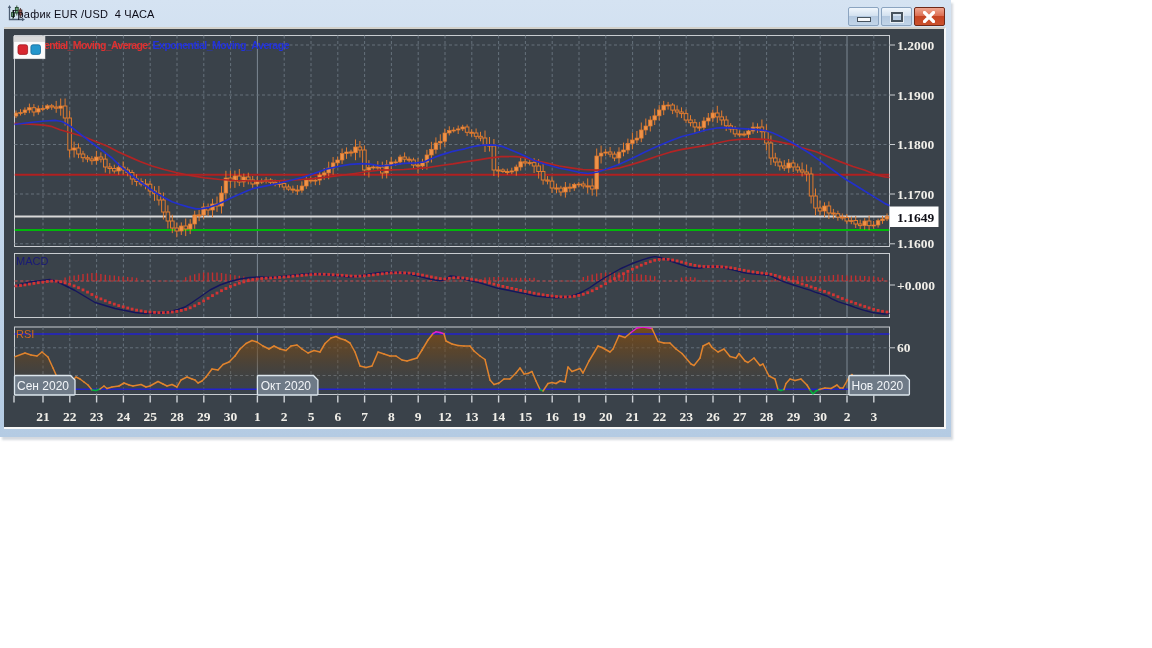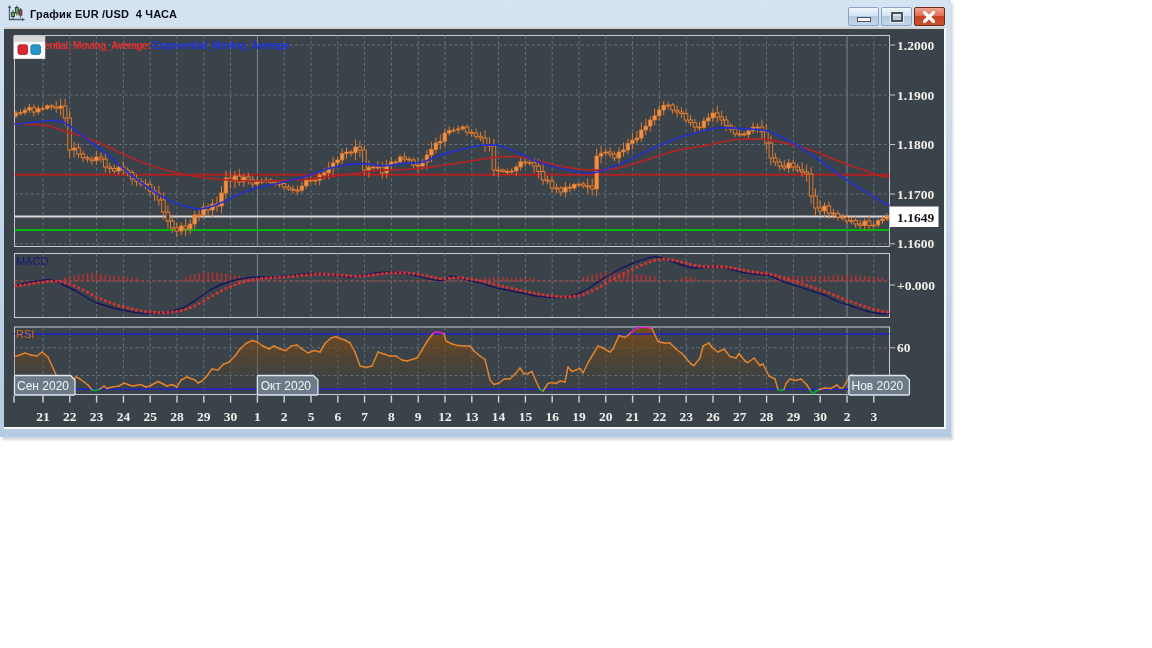--- a/index.html
+++ b/index.html
@@ -1,20 +1,20 @@
 <!DOCTYPE html>
 <html><head><meta charset="utf-8"><title>График EUR /USD 4 ЧАСА</title>
 <style>
 html,body{margin:0;padding:0;background:#ffffff;width:1152px;height:648px;overflow:hidden;
 font-family:"Liberation Sans",sans-serif;}
 #win{position:absolute;left:0;top:0;width:951px;height:437px;
 background:linear-gradient(#d5e3f2,#c4d7eb 45%,#b4cbe3);
 box-shadow:2px 3px 2px rgba(160,170,185,0.45);}
 #titlebar{position:absolute;left:0;top:0;width:100%;height:29px;}
-#ttext{position:absolute;left:30px;top:8px;font-size:11px;color:#0c0c18;letter-spacing:0.2px;font-weight:bold;}
+#ttext{position:absolute;left:12px;top:8px;font-size:11px;color:#0c0c18;letter-spacing:0.2px;}
 #client{position:absolute;left:4px;top:27px;width:940px;height:398px;background:#3a424a;
 border-top:2px solid #d2d0ca;border-right:2px solid #f8f8f8;border-bottom:2px solid #f8f8f8;}
 .wbtn{position:absolute;top:7px;width:29.5px;height:16.5px;border-radius:2px;}
 .bmin{left:847.5px;background:linear-gradient(#f0f6fc,#d3e1f0 45%,#b4c9e0 50%,#c3d5e8);border:1px solid #8ba4c0;}
 .bmax{left:880.5px;background:linear-gradient(#f0f6fc,#d3e1f0 45%,#b4c9e0 50%,#c3d5e8);border:1px solid #8ba4c0;}
 .bclose{left:913.5px;background:linear-gradient(#efa58f,#dd7055 45%,#c74423 50%,#ca512d);border:1px solid #6e2817;}
 .bmin i{position:absolute;left:8px;top:9px;width:12px;height:3px;background:#f6f8fa;border:1px solid #47535e;display:block;}
 .bmax i{position:absolute;left:9px;top:4px;width:8px;height:6px;background:transparent;border:2px solid #47535e;outline:1px solid #e8eef4;display:block;}
 .bclose svg{position:absolute;left:8.5px;top:2.5px;}
 </style></head>

